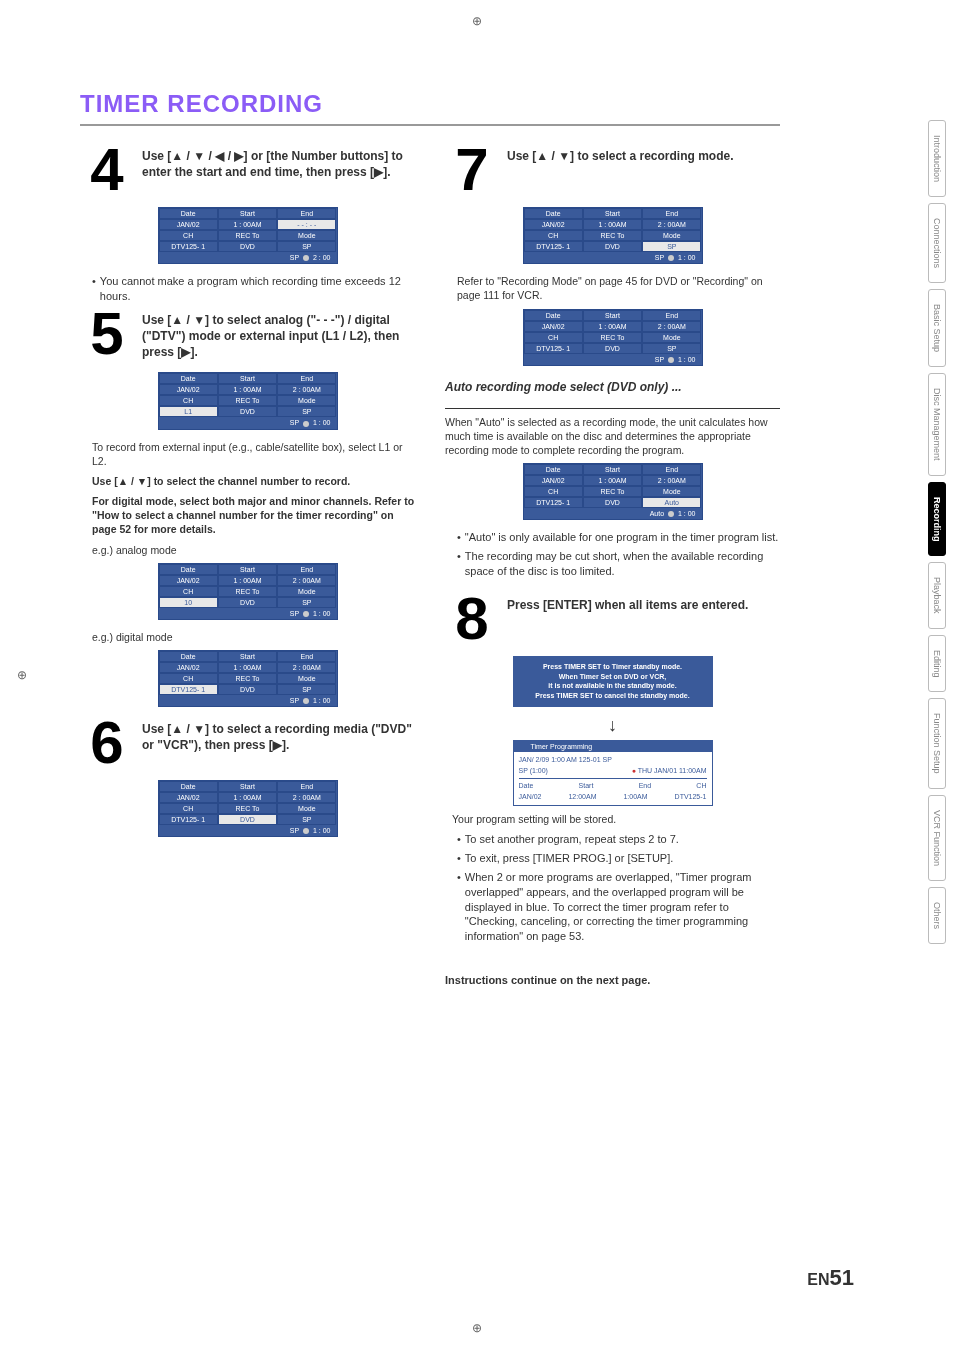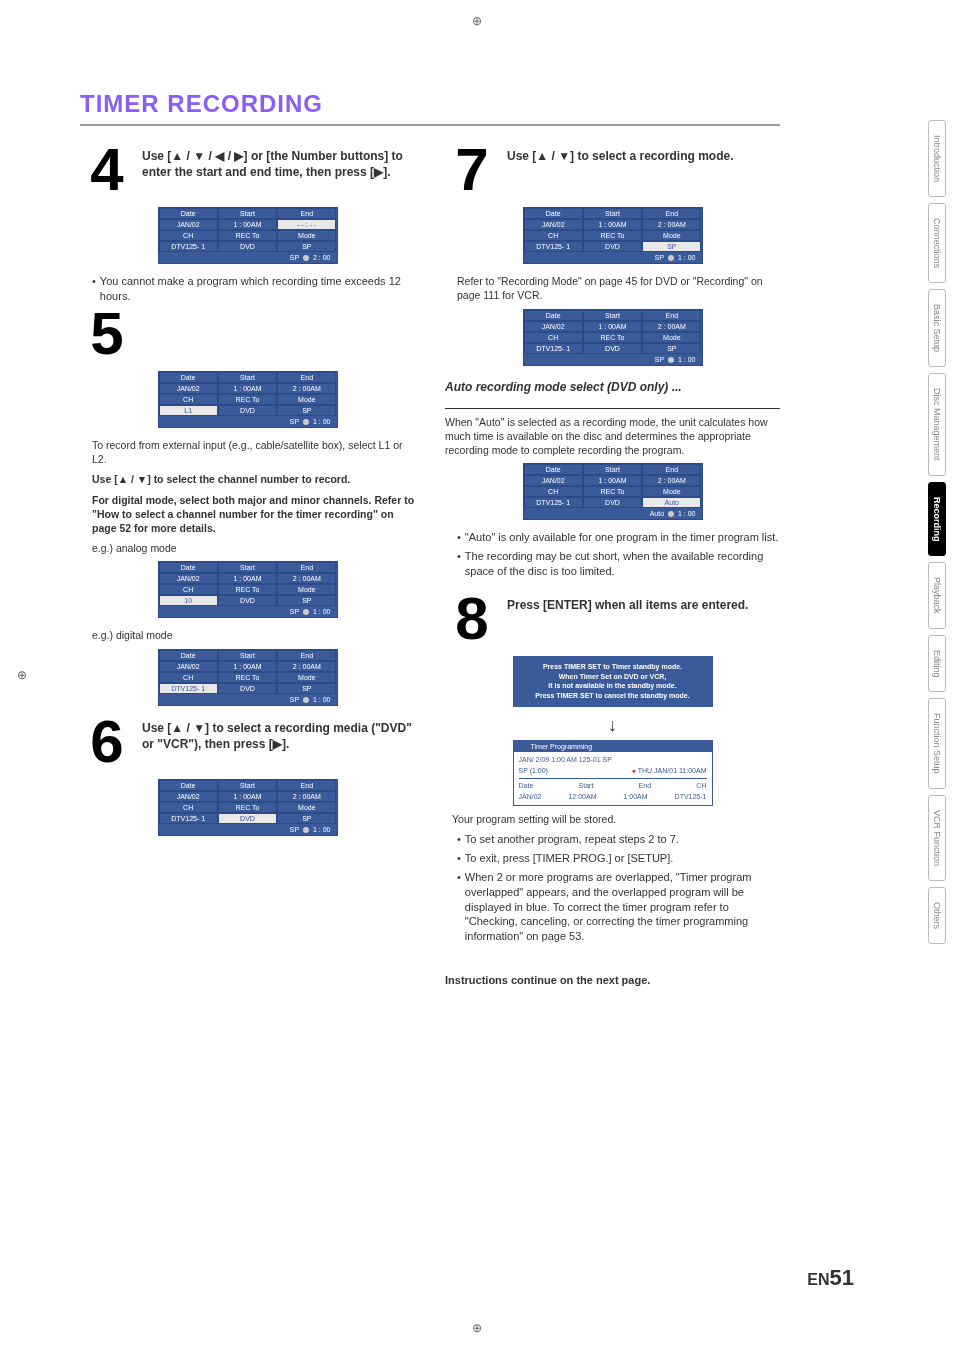--- a/index.html
+++ b/index.html
@@ -85,20 +85,21 @@
             <div class="mini-cell">SP</div>
           </div>
         <div class="mini-foot"><span>SP</span> <span class="disc"></span> <span>2 : 00</span></div>
       </div>
       <div class="bul">
           <span>You cannot make a program which recording time exceeds 12 hours.</span>
         </div>
 
       <div class="step">
         <div class="num">5</div>
+        <div class="step-txt">Use [▲ / ▼] to select analog ("- - -") / digital ("DTV") mode or external input (L1 / L2), then press [▶].</div>
       </div>
       <div class="mini">
         <div class="mini-row">
             <div class="mini-cell">Date</div>
             <div class="mini-cell">Start</div>
             <div class="mini-cell">End</div>
           </div>
         <div class="mini-row">
             <div class="mini-cell">JAN/02</div>
             <div class="mini-cell">1 : 00AM</div>

